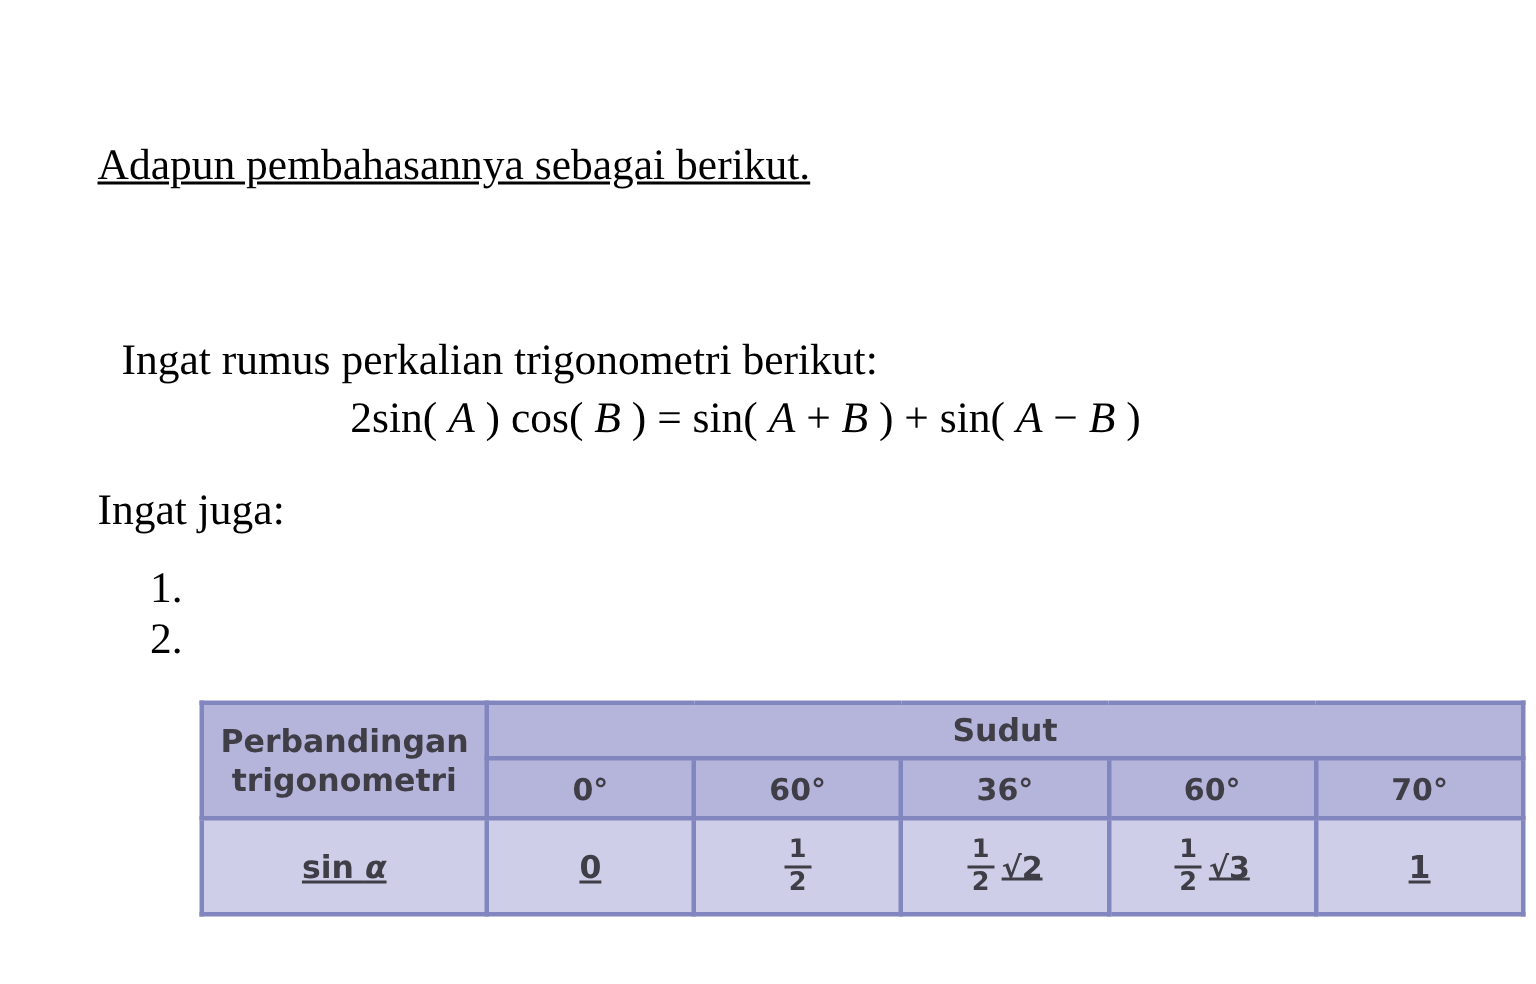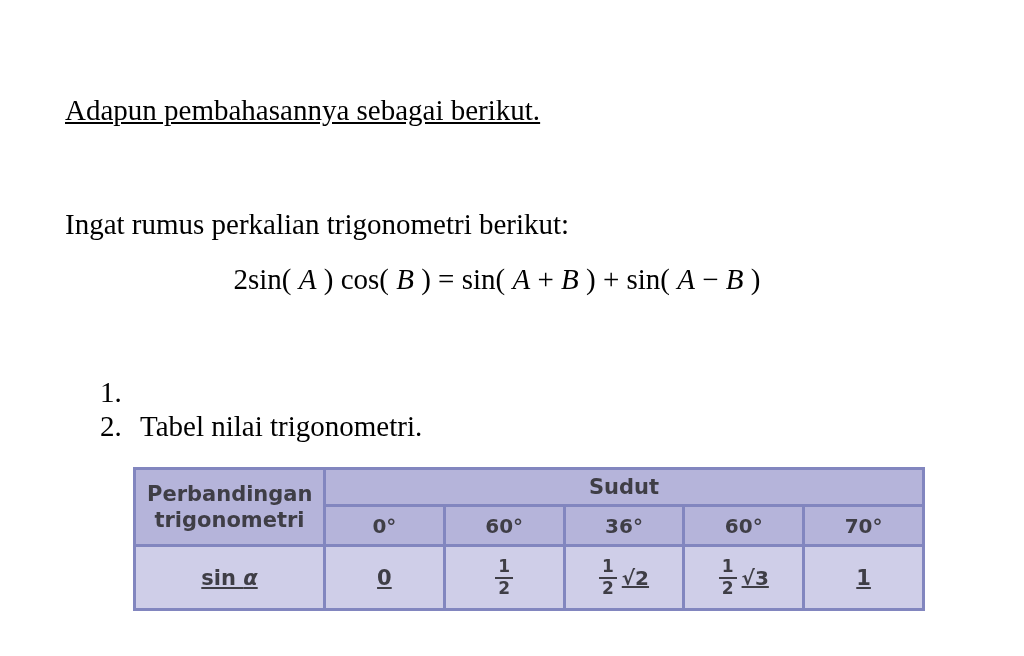--- a/index.html
+++ b/index.html
@@ -34,21 +34,21 @@
   .vinc { border-top: 2px solid #000; padding: 0 2px; }
   .list-row { position: absolute; font-size: 29px; line-height: 34px; white-space: pre-wrap; }
   .list-row .num { position: absolute; left: 100px; top: 0; }
   .list-row .txt { position: absolute; left: 140px; top: 0; white-space: pre-wrap; }
 
   
   table.trig {
     position: absolute;
     left: 133px;
     top: 467px;
-    width: 792px;
+    width: 884px;
     border-collapse: collapse;
     table-layout: fixed;
     font-family: "DejaVu Sans", "Liberation Sans", sans-serif;
     color: var(--table-text, #3f3e46);
     font-weight: 600;
   }
   table.trig td {
     border: 3px solid var(--table-border, #8286bf);
     text-align: center;
     vertical-align: middle;
@@ -73,31 +73,31 @@
   .suf { margin-left: 5px; font-size: 20px; vertical-align: middle; }
 </style>
 </head>
 <body>
 
 <div class="page">
 
 
   <p class="textline" style="top:92px; margin:0;text-decoration:underline;">Adapun pembahasannya sebagai berikut.</p>
 
-  <p class="textline" style="top:206px; margin:0;text-align:right;">Ingat rumus perkalian trigonometri berikut:</p>
+  <p class="textline" style="top:206px; margin:16px;text-align:right;">Ingat rumus perkalian trigonometri berikut:</p>
 
   <div class="formula-wrap mathline"><span>2sin( </span><span class="it">A</span><span> ) cos( </span><span class="it">B</span><span> ) = sin( </span><span class="it">A</span><span> + </span><span class="it">B</span><span> ) + sin( </span><span class="it">A</span><span> − </span><span class="it">B</span><span> )</span></div>
 
+  <p class="textline" style="top:322px; margin:0;">Ingat juga:</p>
 
   <div class="list-row mathline" style="top:375px; left:0; width:1024px;">
     <span class="num">1.</span>
   </div>
   <div class="list-row" style="top:409px; left:0; width:1024px;">
     <span class="num">2.</span>
-    <span class="txt">Tabel nilai trigonometri.</span>
   </div>
 
   <table class="trig">
     <tbody>
         <tr class="sudut-row">
       <td class="hdr corner" rowspan="2">
         <div class="wraptext">Perbandingan trigonometri</div>
       </td>
       <td class="hdr" colspan="5">Sudut</td>
     </tr>

